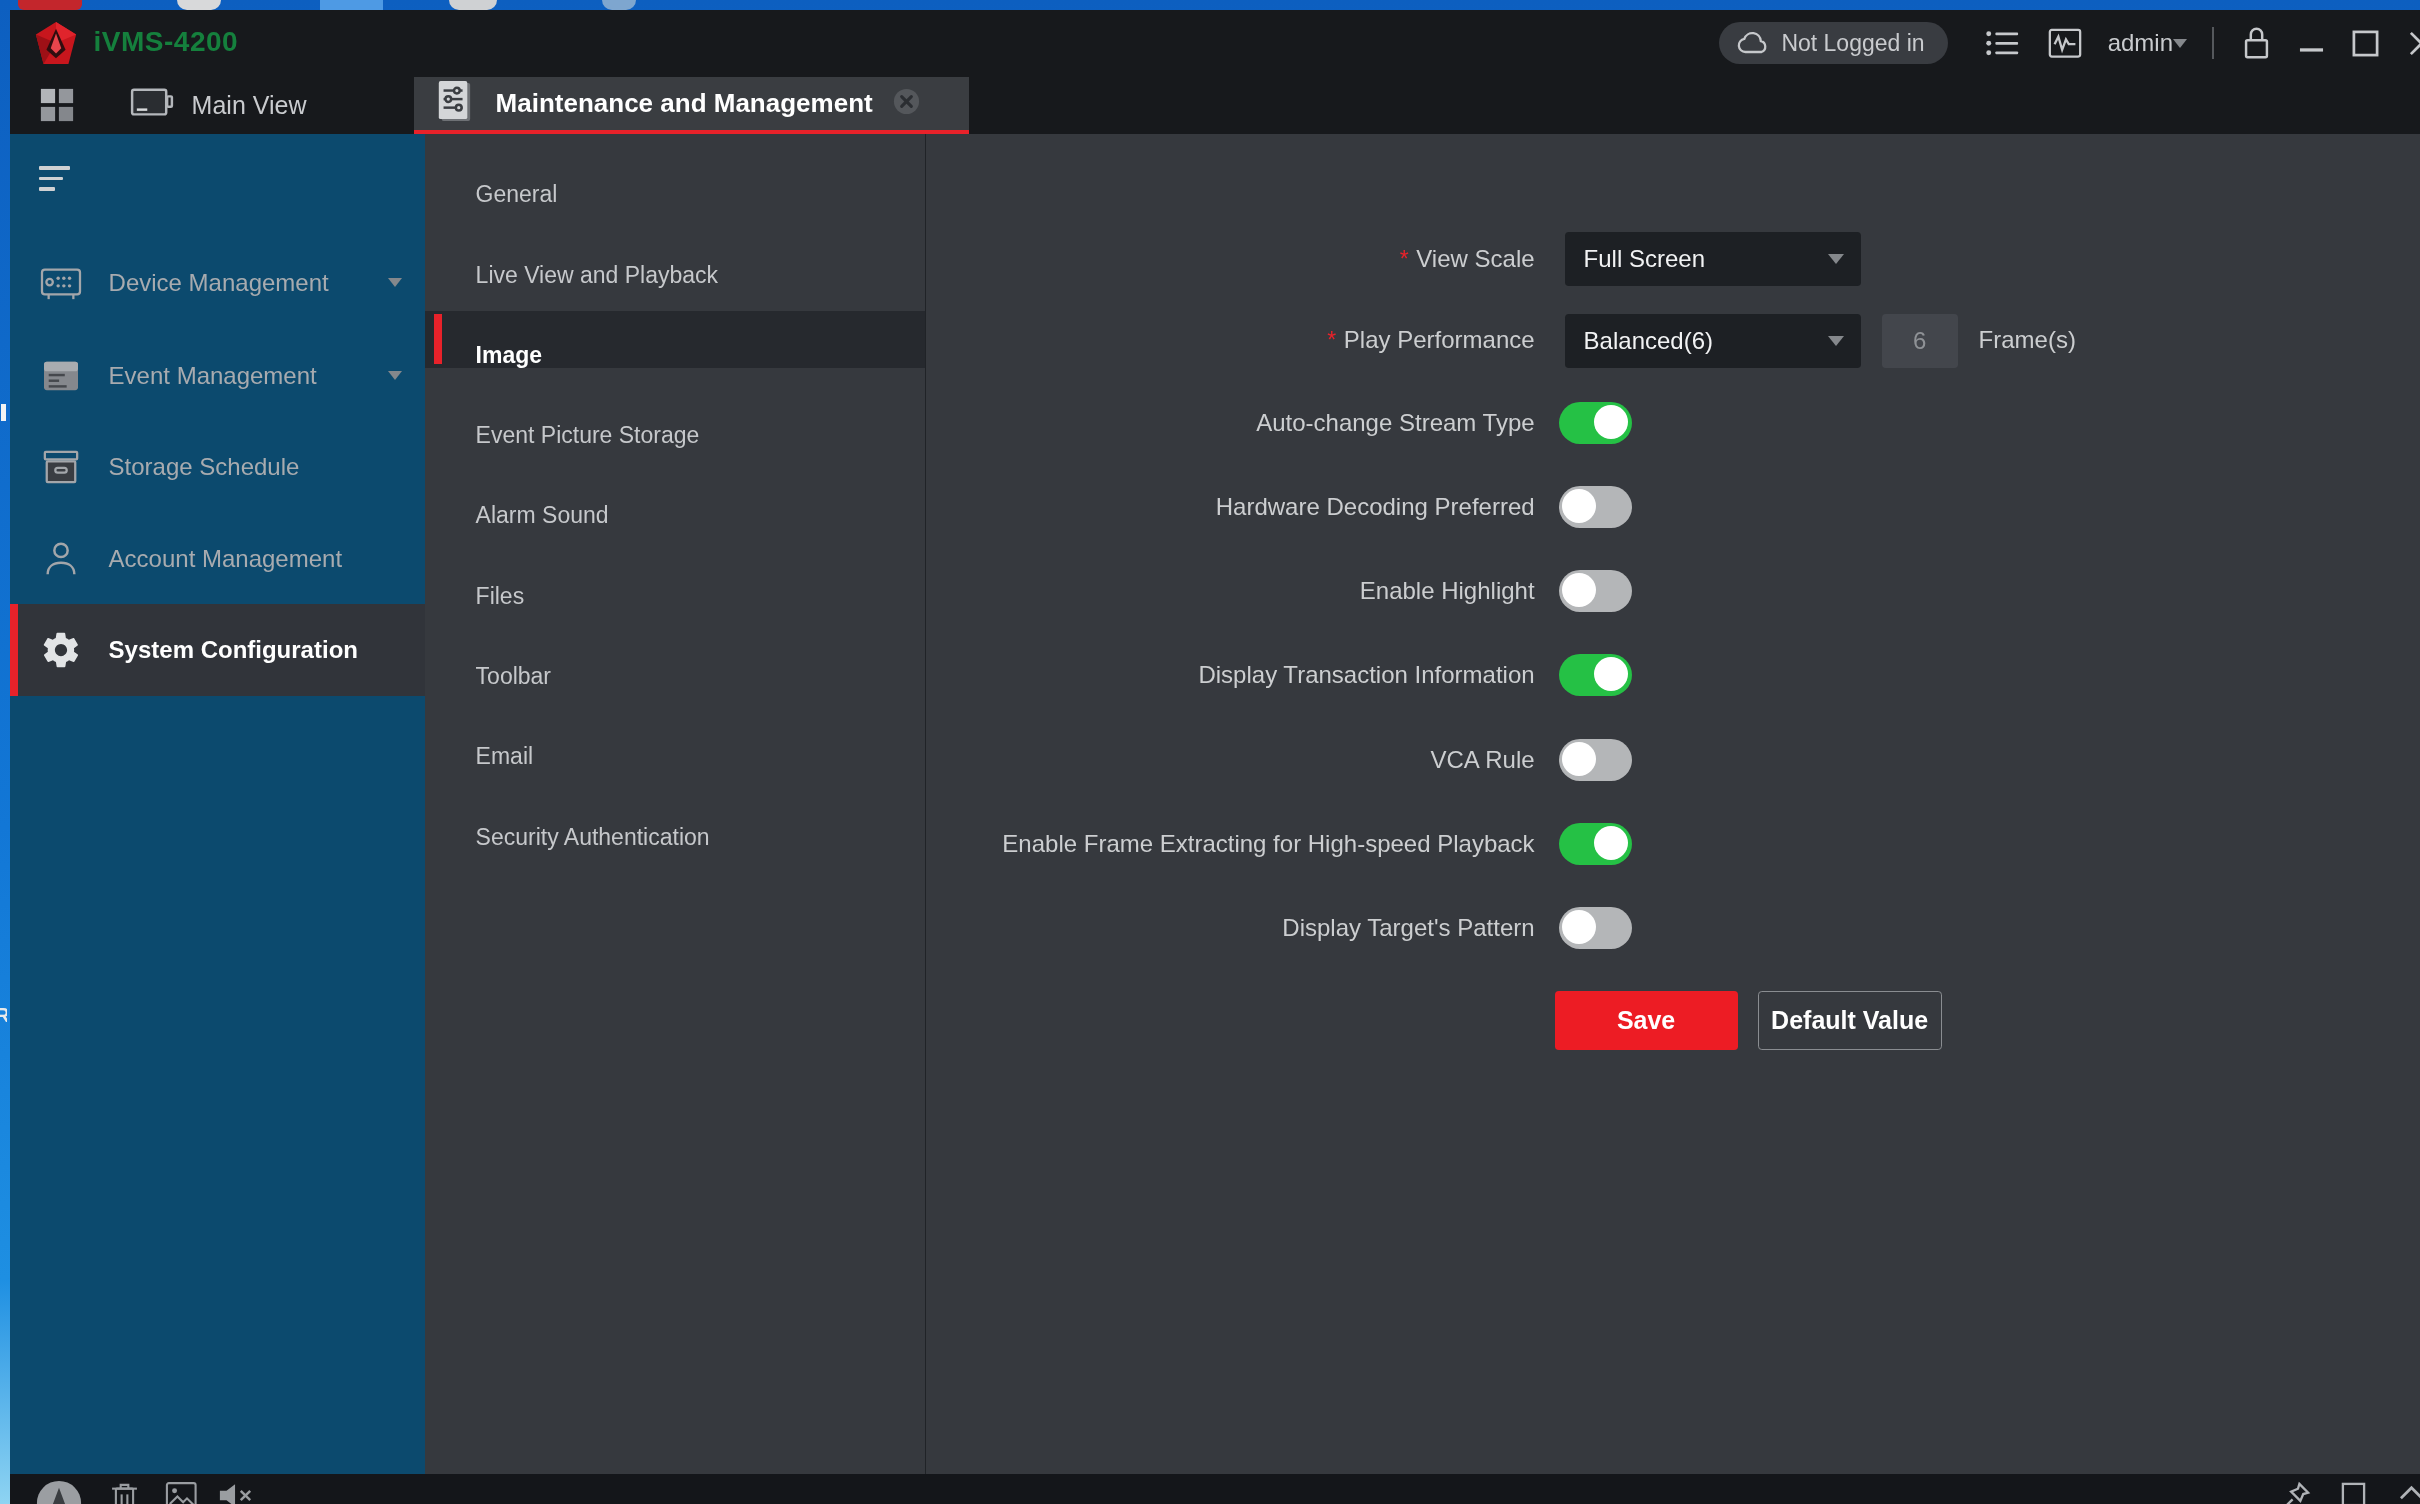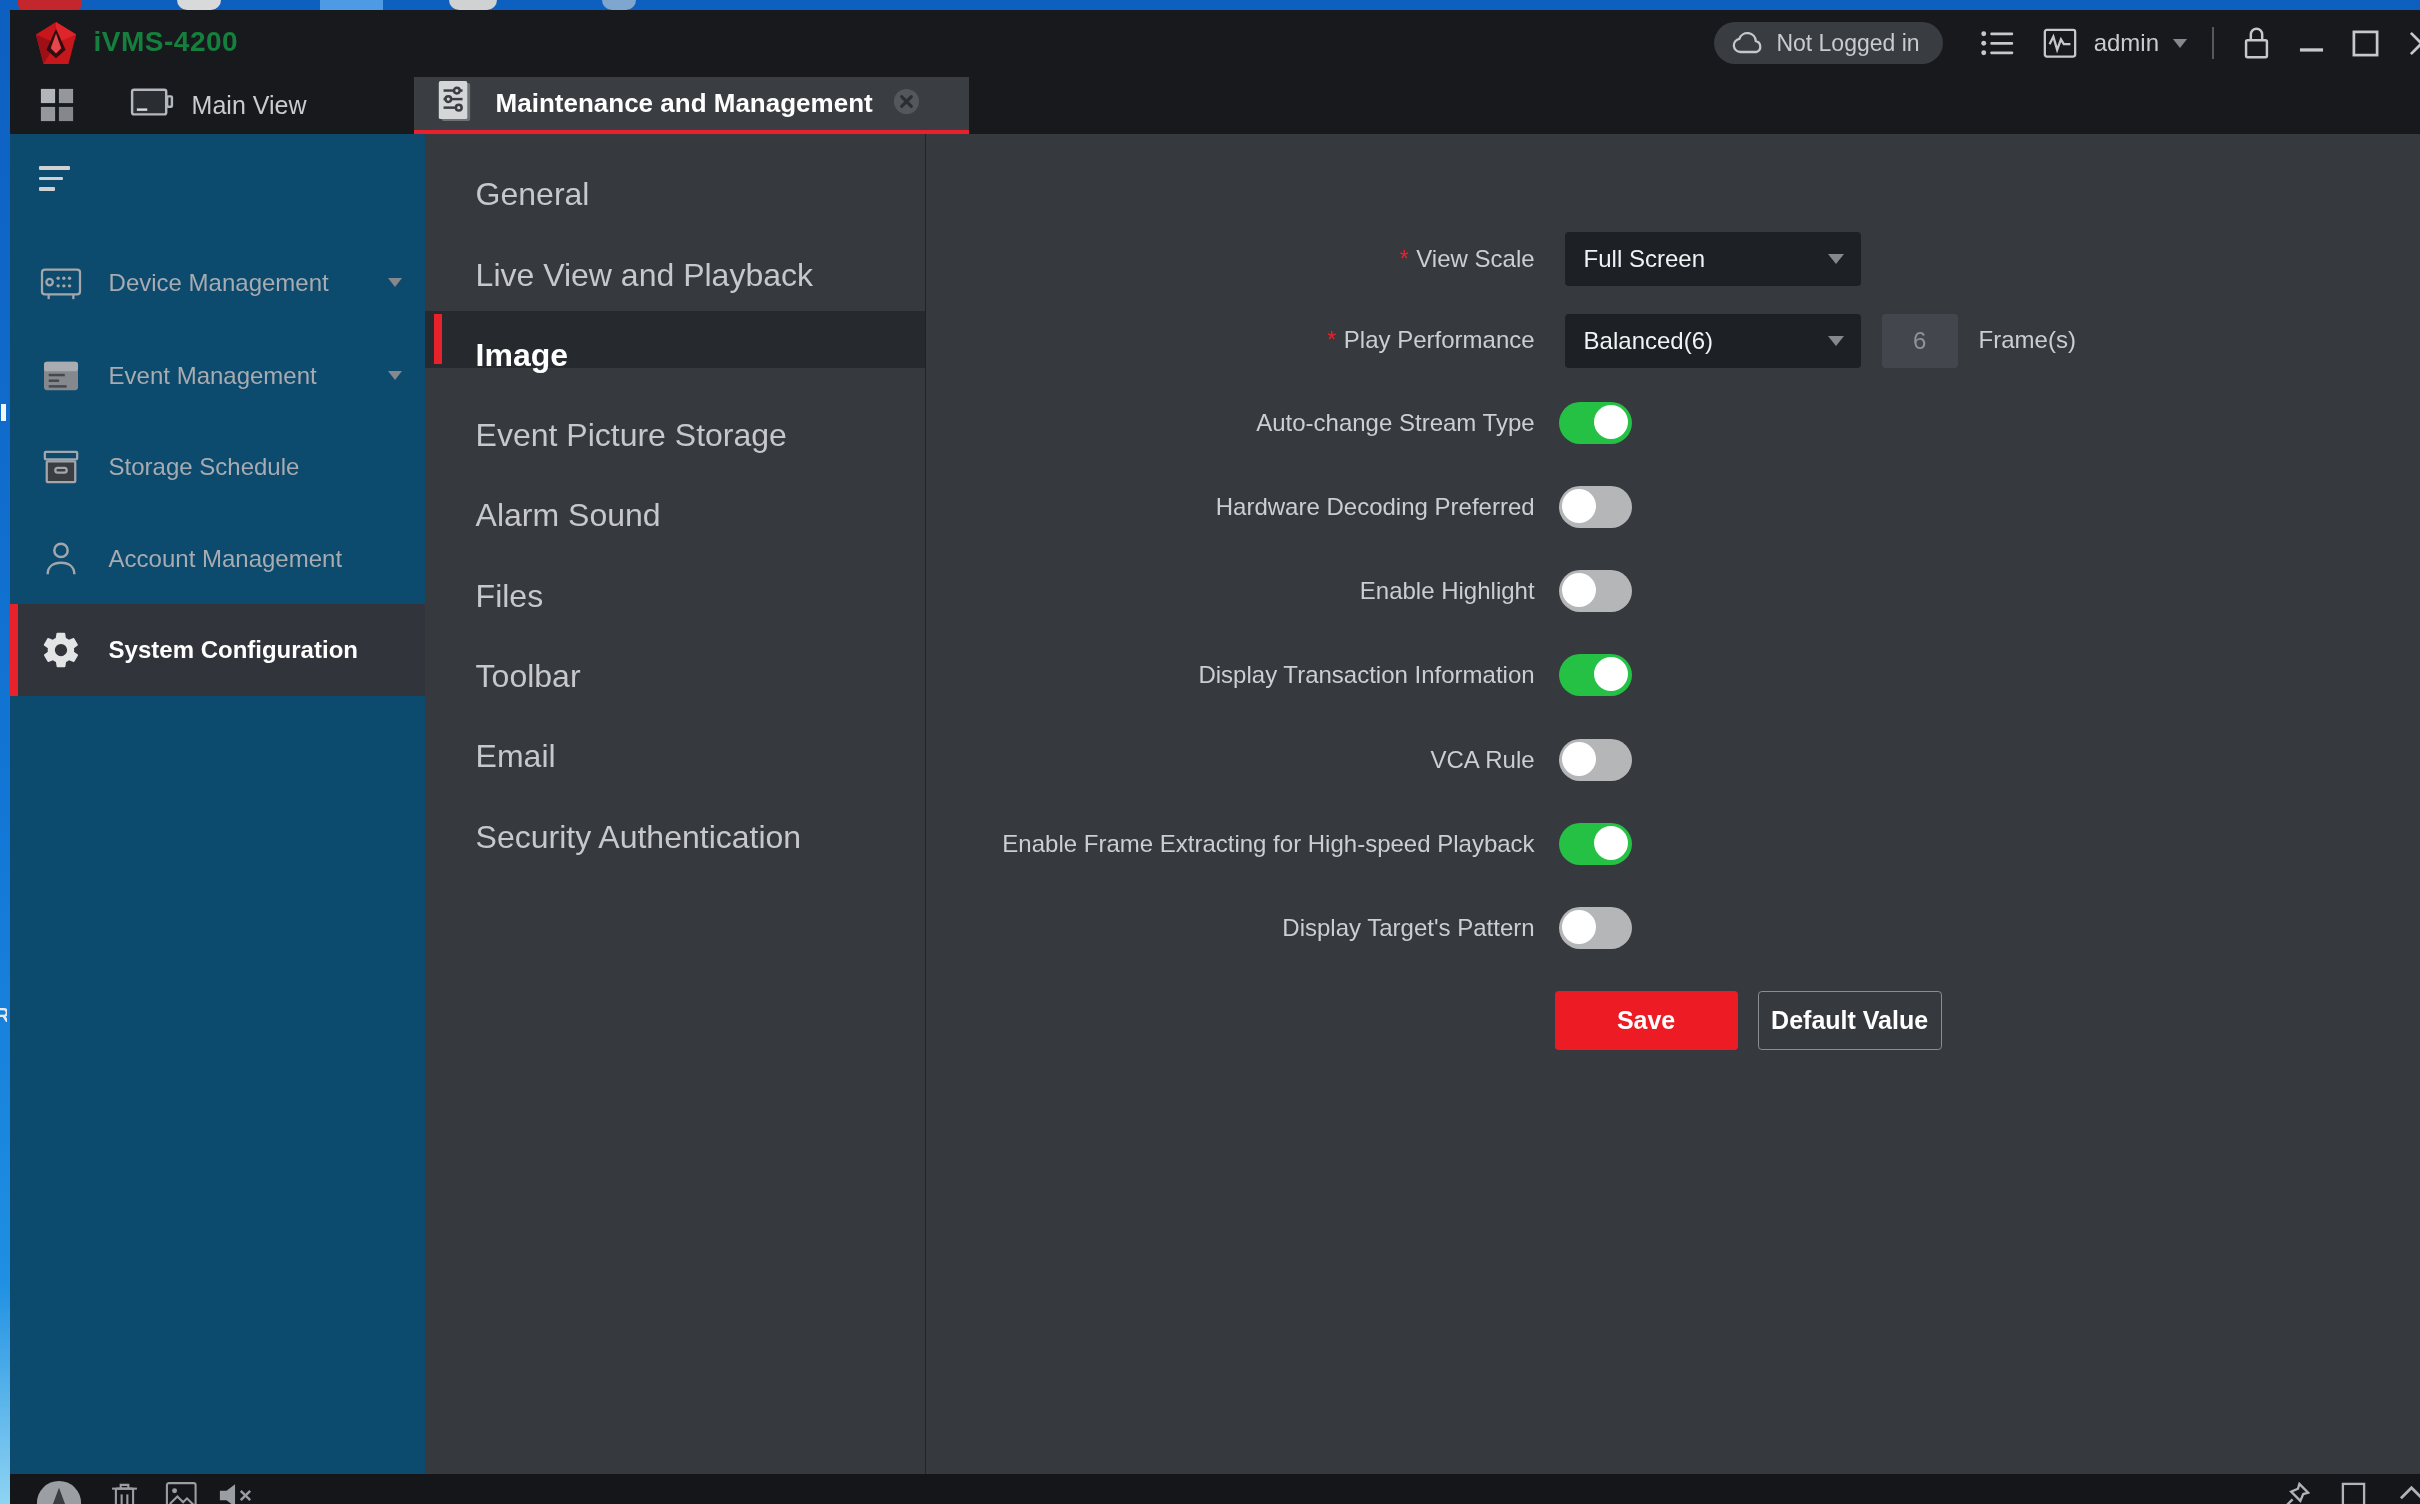--- a/index.html
+++ b/index.html
@@ -22,21 +22,21 @@
 
   
   .titlebar{position:relative;height:67px;background:#17191c;}
   .logo{position:absolute;left:23px;top:10.5px;}
   .app-title{position:absolute;left:84px;top:16.3px;color:#15803d;font-size:28px;font-weight:bold;letter-spacing:0.5px;}
   .tb-right{position:absolute;right:-15.3px;top:0;height:67px;display:flex;align-items:center;}
   .login-pill{height:42px;border-radius:21px;background:#393c41;display:flex;align-items:center;padding:0 23px 0 17px;gap:11.5px;text-align:right;}
   .login-pill .txt{color:#c9cbce;font-size:23px;white-space:nowrap;}
   .tb-ico{display:flex;align-items:center;justify-content:center;}
   .gap38{margin-left:36px;} .gap28{margin-left:27px;}
-  .admin-box{display:flex;align-items:center;margin-left:16px;gap:14px;}
+  .admin-box{display:flex;align-items:center;margin-left:25px;gap:0;}
   .admin-txt{color:#c9cbce;font-size:24px;}
   .caret{width:0;height:0;border-left:7.6px solid transparent;border-right:7.6px solid transparent;border-top:9.6px solid #85888c;}
   .tb-divider{width:1.9px;height:32.5px;background:#55585c;margin-left:25px;}
 
   
   .tabbar{position:relative;height:57px;background:#17191c;}
   .apps-grid{position:absolute;left:29px;top:10.5px;}
   .mainview{position:absolute;left:119px;top:0;height:57px;display:flex;align-items:center;gap:17px;cursor:default;}
   .mainview .lbl{color:#c9cbce;font-size:25px;}
   .tab-active{position:absolute;left:404px;top:0;width:555px;height:57px;background:#3a3d41;border-bottom:4.8px solid #e8222a;display:flex;align-items:center;}
@@ -55,21 +55,21 @@
   .side-item .lbl{position:absolute;left:99px;color:#a8abaf;font-size:24px;white-space:nowrap;}
   .side-item .mcaret{position:absolute;right:23px;}
   .side-item.active{background:#31343a;}
   .side-item.active .lbl{color:#ffffff;font-weight:bold;}
   .redbar{position:absolute;left:0;top:0;bottom:0;width:8.6px;background:#e8222a;}
 
   
   .snav{position:absolute;left:415px;top:0;bottom:0;width:500px;background:#36393e;}
   .panel-divider{position:absolute;left:915px;top:0;bottom:0;width:1.9px;background:#202327;}
   .snav-item{position:absolute;left:0;width:500px;height:57px;display:flex;align-items:center;}
-  .snav-item .lbl{position:absolute;left:51px;color:#c6c8cb;font-size:32px;white-space:nowrap;margin-top:32px;}
+  .snav-item .lbl{position:absolute;left:51px;color:#c6c8cb;font-size:23px;white-space:nowrap;margin-top:32px;}
   .snav-item.active{background:#26292e;}
   .snav-item.active .lbl{color:#ffffff;font-weight:bold;left:51px;}
   .snav-item .redbar{width:7.6px;left:9.6px;top:3.8px;bottom:3.8px;}
 
   
   .main{position:absolute;left:917px;top:0;right:0;bottom:0;}
   .fl{position:absolute;width:608px;text-align:right;color:#ccced0;font-size:24px;white-space:nowrap;transform:translateY(-50%);}
   .req{color:#e8222a;margin-right:7.6px;font-size:23px;}
   .select{position:absolute;left:638px;width:296px;height:54px;background:#1d2024;border-radius:3.8px;display:flex;align-items:center;cursor:pointer;}
   .select .val{margin-left:19px;color:#f2f3f4;font-size:24px;}

